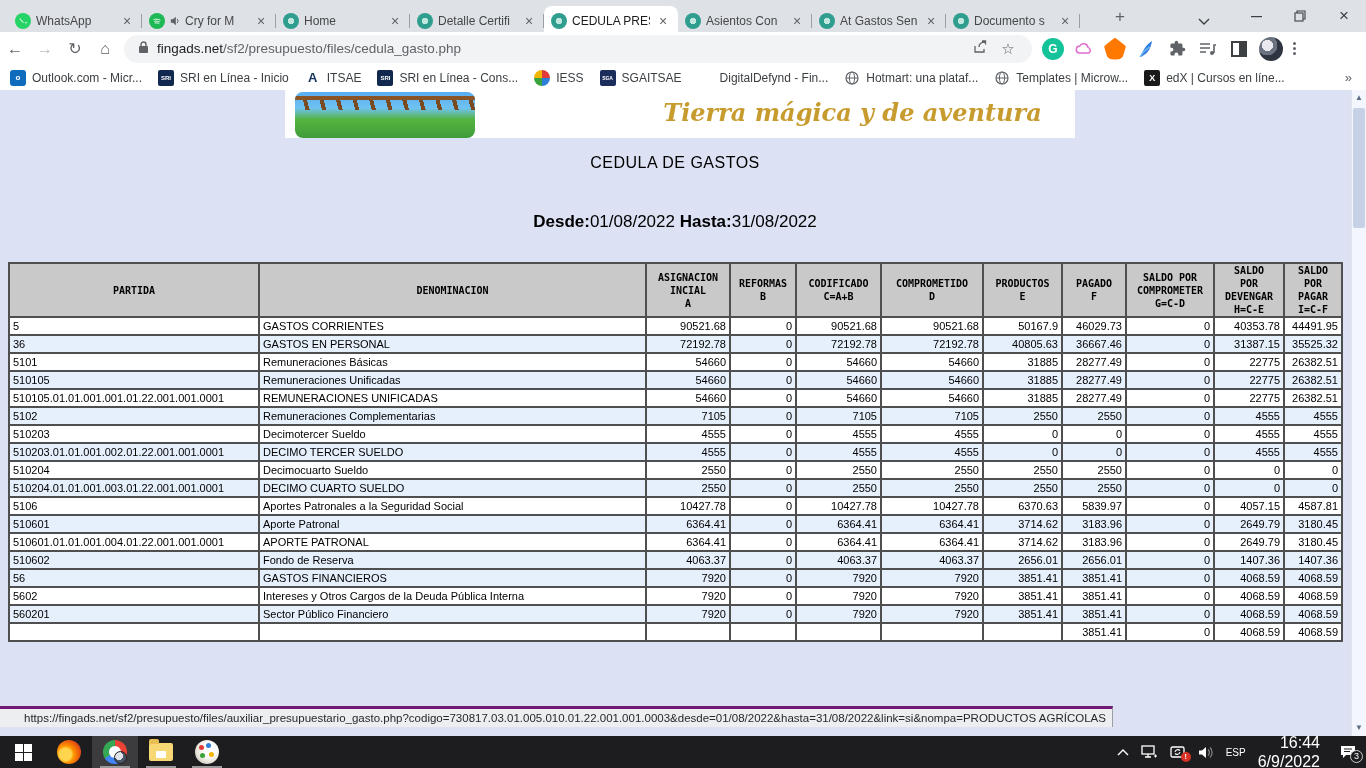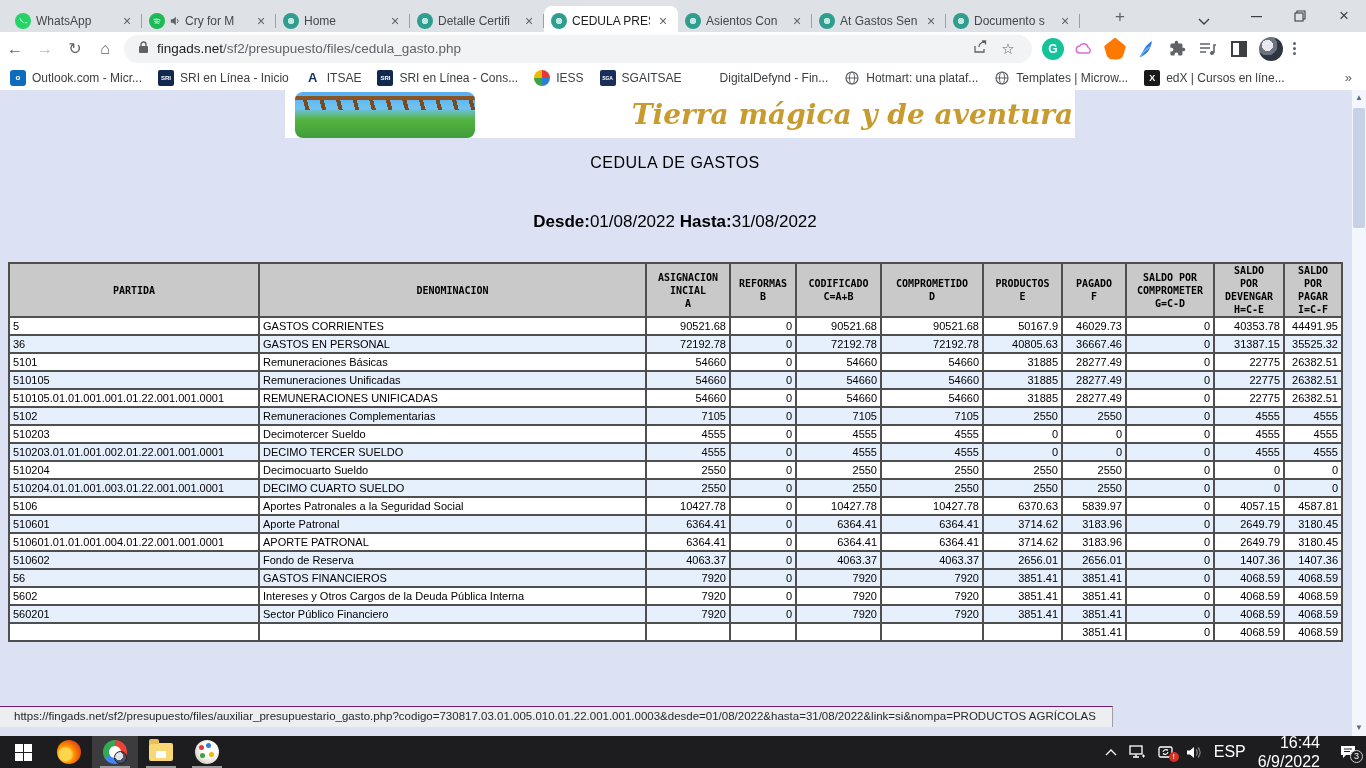--- a/index.html
+++ b/index.html
@@ -64,37 +64,37 @@
 
   
   #page { position:absolute; top:90px; left:0; width:1366px; height:646px; background:#dce2f4; overflow:hidden; }
   #banner { position:absolute; left:285px; top:0; width:790px; height:48px; background:#fff; }
   #banner-logo { position:absolute; left:10px; top:2px; width:180px; height:46px; border-radius:8px;
       background:linear-gradient(180deg,#58aef0 0%,#6fc2f2 35%,#55b43f 60%,#3f9c3b 100%); overflow:hidden; }
   #banner-logo::before { content:""; position:absolute; left:-6px; top:6px; width:200px; height:12px;
       background:repeating-linear-gradient(75deg,#7a4a21 0 4px,transparent 4px 16px); }
   #banner-logo::after { content:""; position:absolute; left:-6px; top:4px; width:200px; height:4px; background:#8a5526; }
   #banner-slogan { position:absolute; left:345px; right:0; top:8px; text-align:center;
-      font-family:"DejaVu Serif",serif; font-style:italic; font-weight:bold; font-size:28px; color:#c79b2e; }
+      font-family:"DejaVu Serif",serif; font-style:italic; font-weight:bold; font-size:24px; color:#c79b2e; }
   #page-title { position:absolute; top:64px; left:0; width:1350px; text-align:center; font-size:16px; color:#000; letter-spacing:.5px; }
   #date-line { position:absolute; top:122px; left:0; width:1350px; text-align:center; font-size:17px; font-weight:bold; color:#000; }
 
   
   #gastos-table { position:absolute; left:8px; top:172px; width:1333px; border-collapse:collapse; table-layout:fixed; background:#fff; }
   #gastos-table th, #gastos-table td { border:2px solid #4f4f4f; overflow:hidden; }
   #gastos-table th { background:#c9c9c9; font-family:"DejaVu Sans Mono",monospace; font-weight:bold;
       font-size:10px; line-height:1.3; white-space:pre-line; text-align:center; height:50px; color:#000; }
   #gastos-table td { font-size:11px; height:18px; padding:1px 3px; white-space:nowrap; color:#000; }
   #gastos-table tr.alt td { background:#e6f0fc; }
   #gastos-table td.num { text-align:right; }
 
   
   #status-bar { position:absolute; left:0; top:616px; width:1113px; height:21px; background:#eceeef;
-      border-top:1px solid #701a75; border-right:1px solid #9aa0a6; font-size:11.5px; color:#26282b;
-      line-height:19px; padding:0 14px; white-space:nowrap; overflow:hidden; z-index:5; }
+      border-top:3px solid #701a75; border-right:1px solid #9aa0a6; font-size:11.5px; color:#26282b;
+      line-height:19px; padding:0 24px; white-space:nowrap; overflow:hidden; z-index:5; }
 
   
   #scrollbar { position:absolute; right:0; top:0; width:15px; height:646px; background:#f3f6fc; border-left:1px solid #dfe4ef; }
   .sb-arrow { position:absolute; left:0; width:14px; height:16px; color:#5e6b85; font-size:8px; text-align:center; line-height:16px; background:#f3f6fc; }
   #sb-up { top:0; } #sb-down { bottom:0; }
   #sb-thumb { position:absolute; left:1px; top:18px; width:12px; height:120px; background:#c7d1e5; border-radius:2px; }
 
   
   #taskbar { position:absolute; bottom:0; left:0; width:1366px; height:32px; background:#1d1d1f; display:flex; align-items:stretch; color:#fff; z-index:10; }
   .tb-cell { width:46px; display:flex; align-items:center; justify-content:center; position:relative; }
@@ -106,21 +106,21 @@
   .tb-chrome::before { content:""; position:absolute; left:6px; top:6px; width:12px; height:12px; border-radius:50%; background:#fff; }
   .tb-chrome::after { content:""; position:absolute; left:11px; top:11px; width:11px; height:11px; border-radius:50%;
       background:radial-gradient(circle at 35% 35%, #dfe3ea 0 40%, #4a5568 41% 100%); border:1px solid #1d1d1f; }
   .tb-folder { width:24px; height:18px; background:#f8d775; border-radius:2px; position:relative; }
   .tb-folder::before { content:""; position:absolute; left:0; top:-4px; width:10px; height:5px; background:#e8bf55; border-radius:2px 2px 0 0; }
   .tb-folder::after { content:""; position:absolute; left:7px; top:8px; width:10px; height:7px; background:#fff; border-radius:1px; }
   .tb-paint { width:24px; height:24px; border-radius:50%; background:radial-gradient(circle at 60% 40%, #fdfdfd 0 35%, #e8e4da 60%, #b9b2a4 100%); position:relative; }
   .tb-paint i { position:absolute; width:5px; height:5px; border-radius:50%; }
   #tray { margin-left:auto; display:flex; align-items:center; gap:12px; padding-right:10px; }
   .tray-ico { position:relative; display:flex; align-items:center; }
-  #tray-lang { font-size:16px; }
+  #tray-lang { font-size:10px; }
   #tray-clock { font-size:16px; text-align:right; line-height:1.2; }
   .badge { position:absolute; right:-5px; bottom:-3px; width:10px; height:10px; background:#d93025; border-radius:50%;
       color:#fff; font-size:7px; font-weight:bold; text-align:center; line-height:10px; }
   #notif-count { position:absolute; right:-7px; bottom:-4px; width:13px; height:13px; border:1px solid #cfcfcf; border-radius:50%;
       font-size:9px; line-height:11px; text-align:center; color:#fff; background:#1d1d1f; }
 </style>
 </head>
 <body>
 
 <div id="titlebar">

